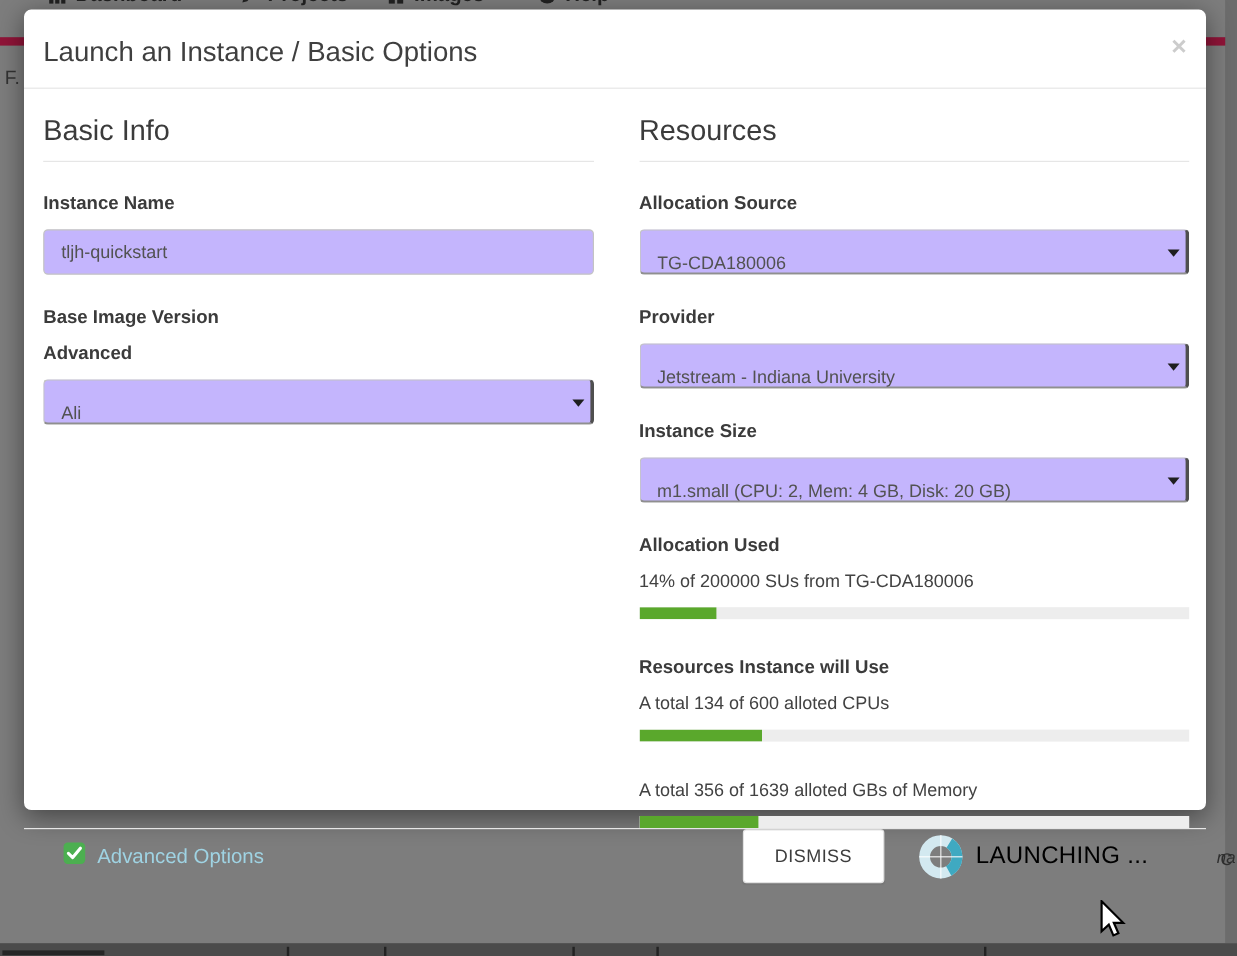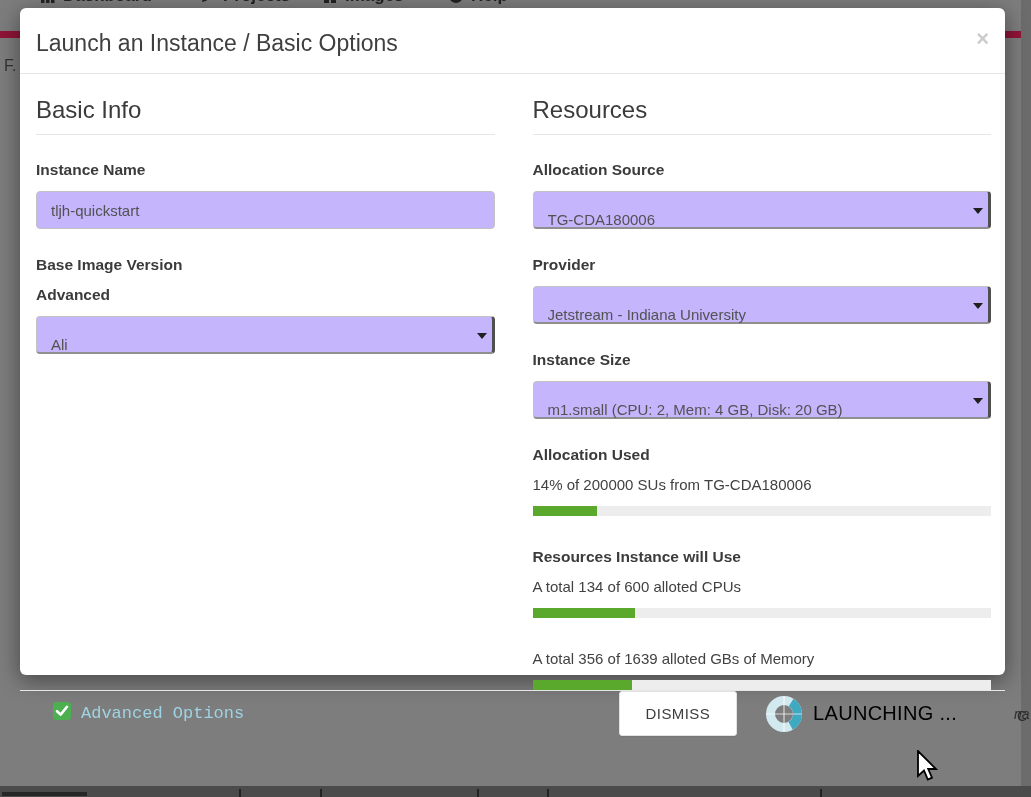--- a/index.html
+++ b/index.html
@@ -63,21 +63,21 @@
            border-top:6px solid #1f1f1f; }
 
   .usage-label { font-size:15.5px; font-weight:bold; color:#3b3b3b; margin-bottom:12px; }
   .usage-text { font-size:15px; color:#424242; margin-bottom:13px; }
   .progress-track { width:100%; height:10px; background:#ededed; overflow:hidden; }
   .progress-fill { height:100%; background:#5aa82c; width:0; }
   .mt-gap { margin-top:32px; }
 
   .modal-footer { height:76px; border-top:1px solid #e6e6e6;
                   display:flex; align-items:center; padding:0 48px 0 32px; }
-  .adv-options { display:flex; align-items:center; gap:9px; cursor:pointer;font-family:Liberation Mono, monospace; }
+  .adv-options { display:flex; align-items:center; gap:9px; cursor:pointer; }
   .adv-options-text { font-size:17px; color:#9fd3e3; }
   .footer-spacer { flex:1; }
   .dismiss-btn { background:#fff; border:1px solid #e2e2e2; border-radius:3px;
                  font-family:"Liberation Sans", sans-serif;
                  font-size:15px; color:#3d3d3d; letter-spacing:0.4px;
                  padding:13px 26px; cursor:pointer; box-shadow:0 1px 1px rgba(0,0,0,0.06); }
   .launching { display:flex; align-items:center; gap:10px; margin-left:28px; cursor:pointer; }
   .launching-text { font-size:20px; color:#000000; letter-spacing:0.3px; }
   .spinner-wrap { position:relative; width:38px; height:38px; }
 

